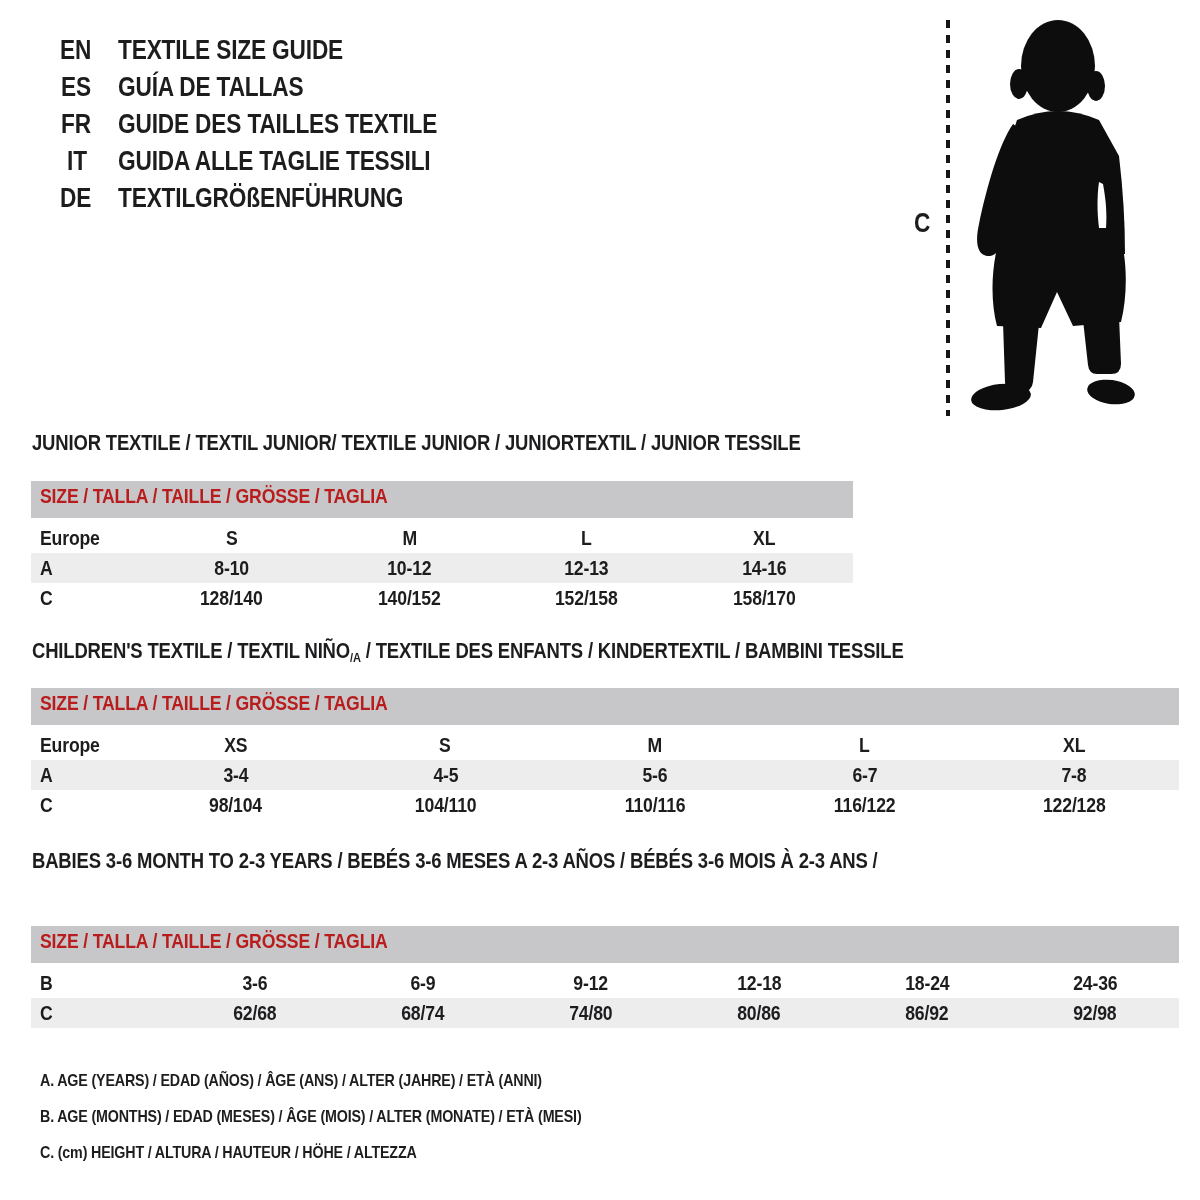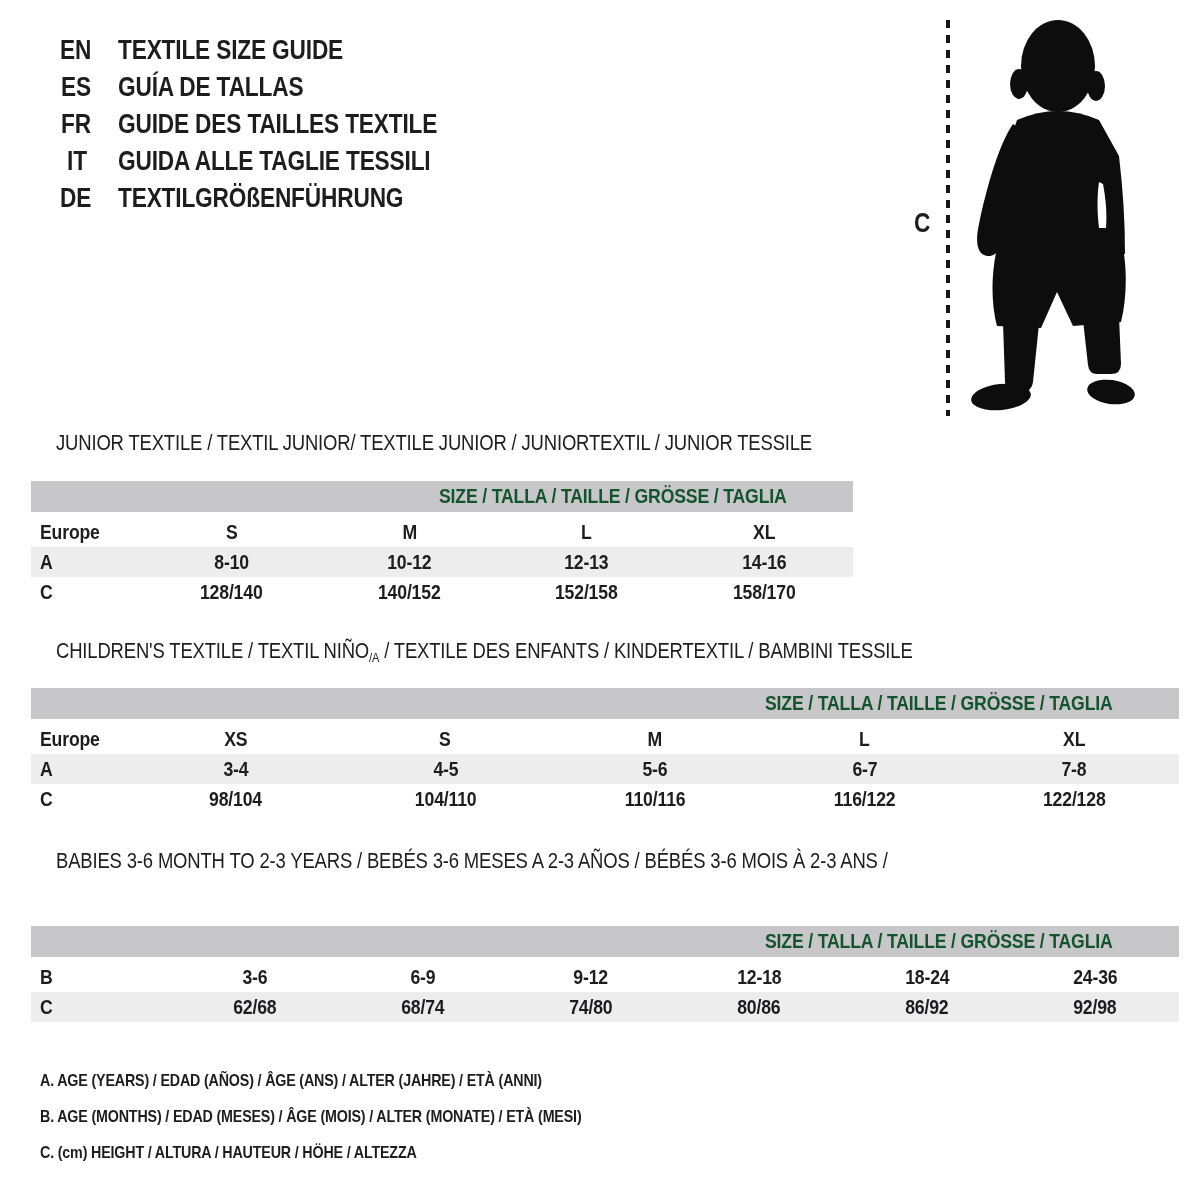--- a/index.html
+++ b/index.html
@@ -21,26 +21,26 @@
   .lang-row{display:flex;height:37px;line-height:37px;font-size:27px;}
   .lang-code{width:78px;flex:0 0 78px;}
 
   
   .measure-line{position:absolute;left:946px;top:20px;width:4px;height:396px;
     background:repeating-linear-gradient(to bottom,#151515 0 8px,transparent 8px 15px);}
   .measure-label{position:absolute;left:914px;top:208px;font-size:27px;line-height:30px;}
   .toddler{position:absolute;left:965px;top:16px;width:172px;height:402px;}
 
   
-  .sec-heading{position:absolute;left:56px;margin:0;font-size:22px;line-height:26px;font-weight:normal;}
+  .sec-heading{position:absolute;left:32px;margin:0;font-size:22px;line-height:26px;font-weight:bold;}
   .sub{font-size:0.6em;vertical-align:-0.28em;}
 
   
   .tbl{position:absolute;}
-  .bar{height:31px;line-height:29px;background:#c7c7c9;color:#14532d;font-size:21px;padding-left:9px;margin-bottom:5px;text-align:right;}
+  .bar{height:37px;line-height:29px;background:#c7c7c9;color:#b91c1c;font-size:21px;padding-left:9px;margin-bottom:5px;}
   .grid-row{display:grid;height:30px;line-height:30px;font-size:21px;align-items:center;}
   .grid-row.stripe{background:#ededee;}
   .cell{text-align:center;overflow:visible;}
   .cell.lbl{text-align:left;padding-left:9px;}
   .g5{grid-template-columns:112px 1fr 1fr 1fr 1fr;}
   .g6{grid-template-columns:100px 1fr 1fr 1fr 1fr 1fr;}
   .g7{grid-template-columns:140px 1fr 1fr 1fr 1fr 1fr 1fr;}
 
   
   .legend{position:absolute;left:40px;top:1063px;}

